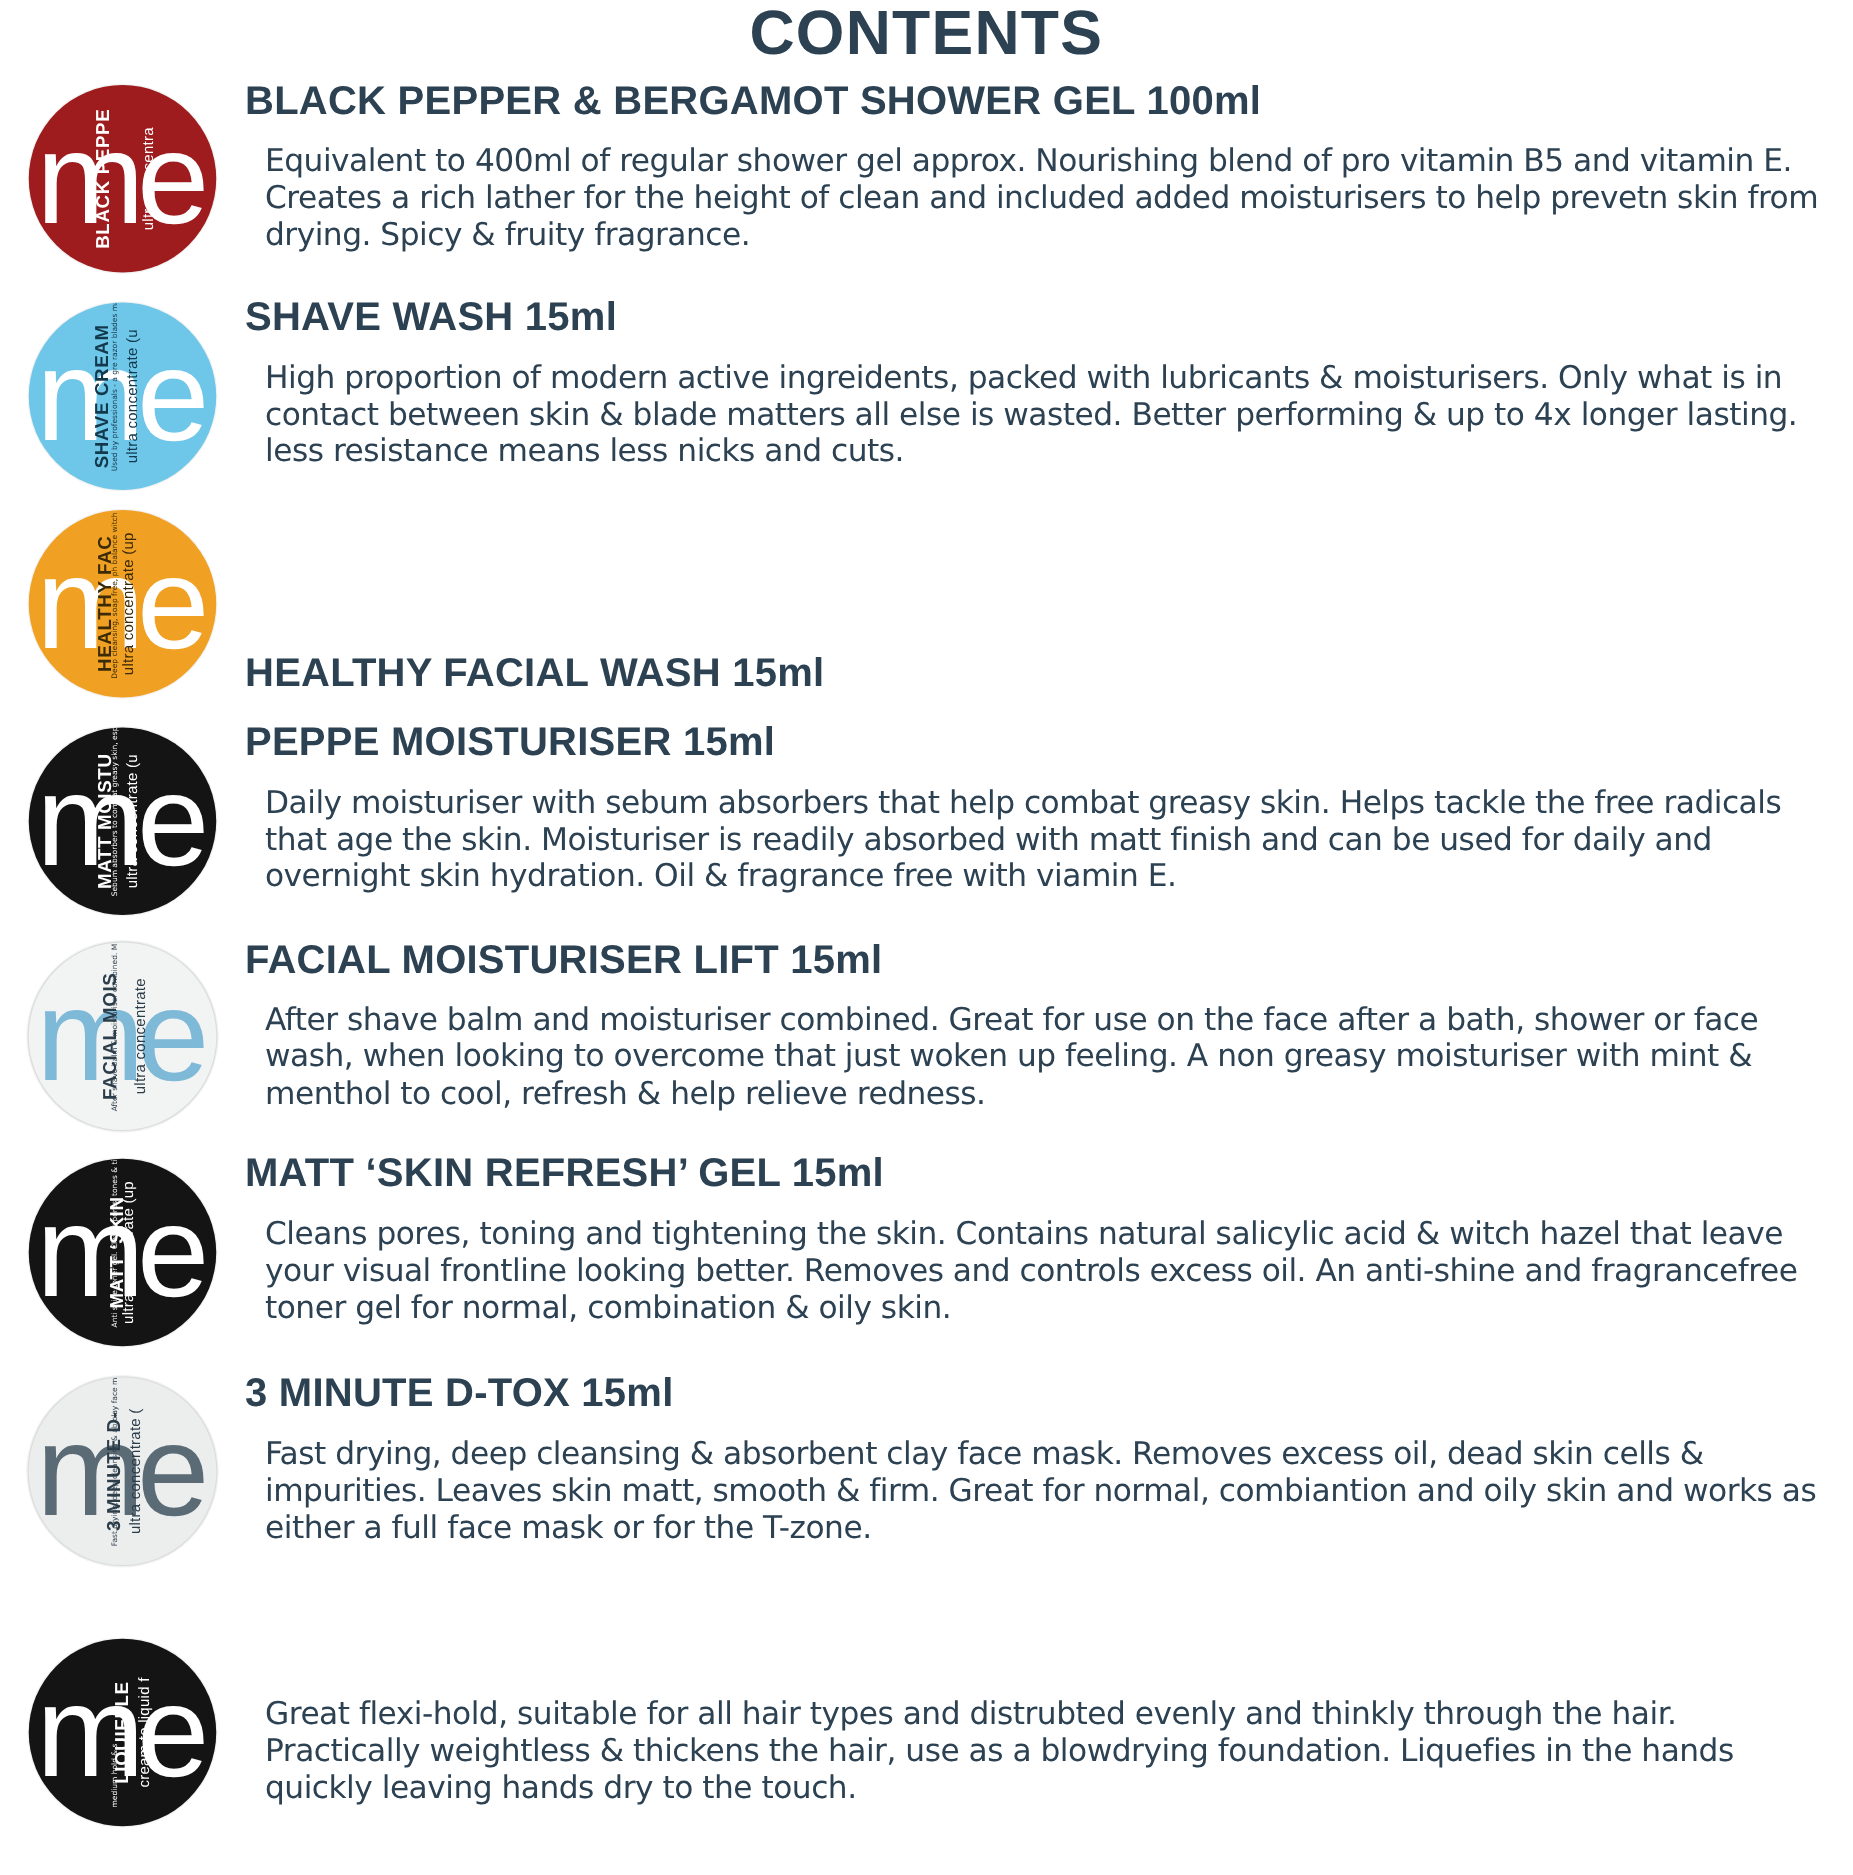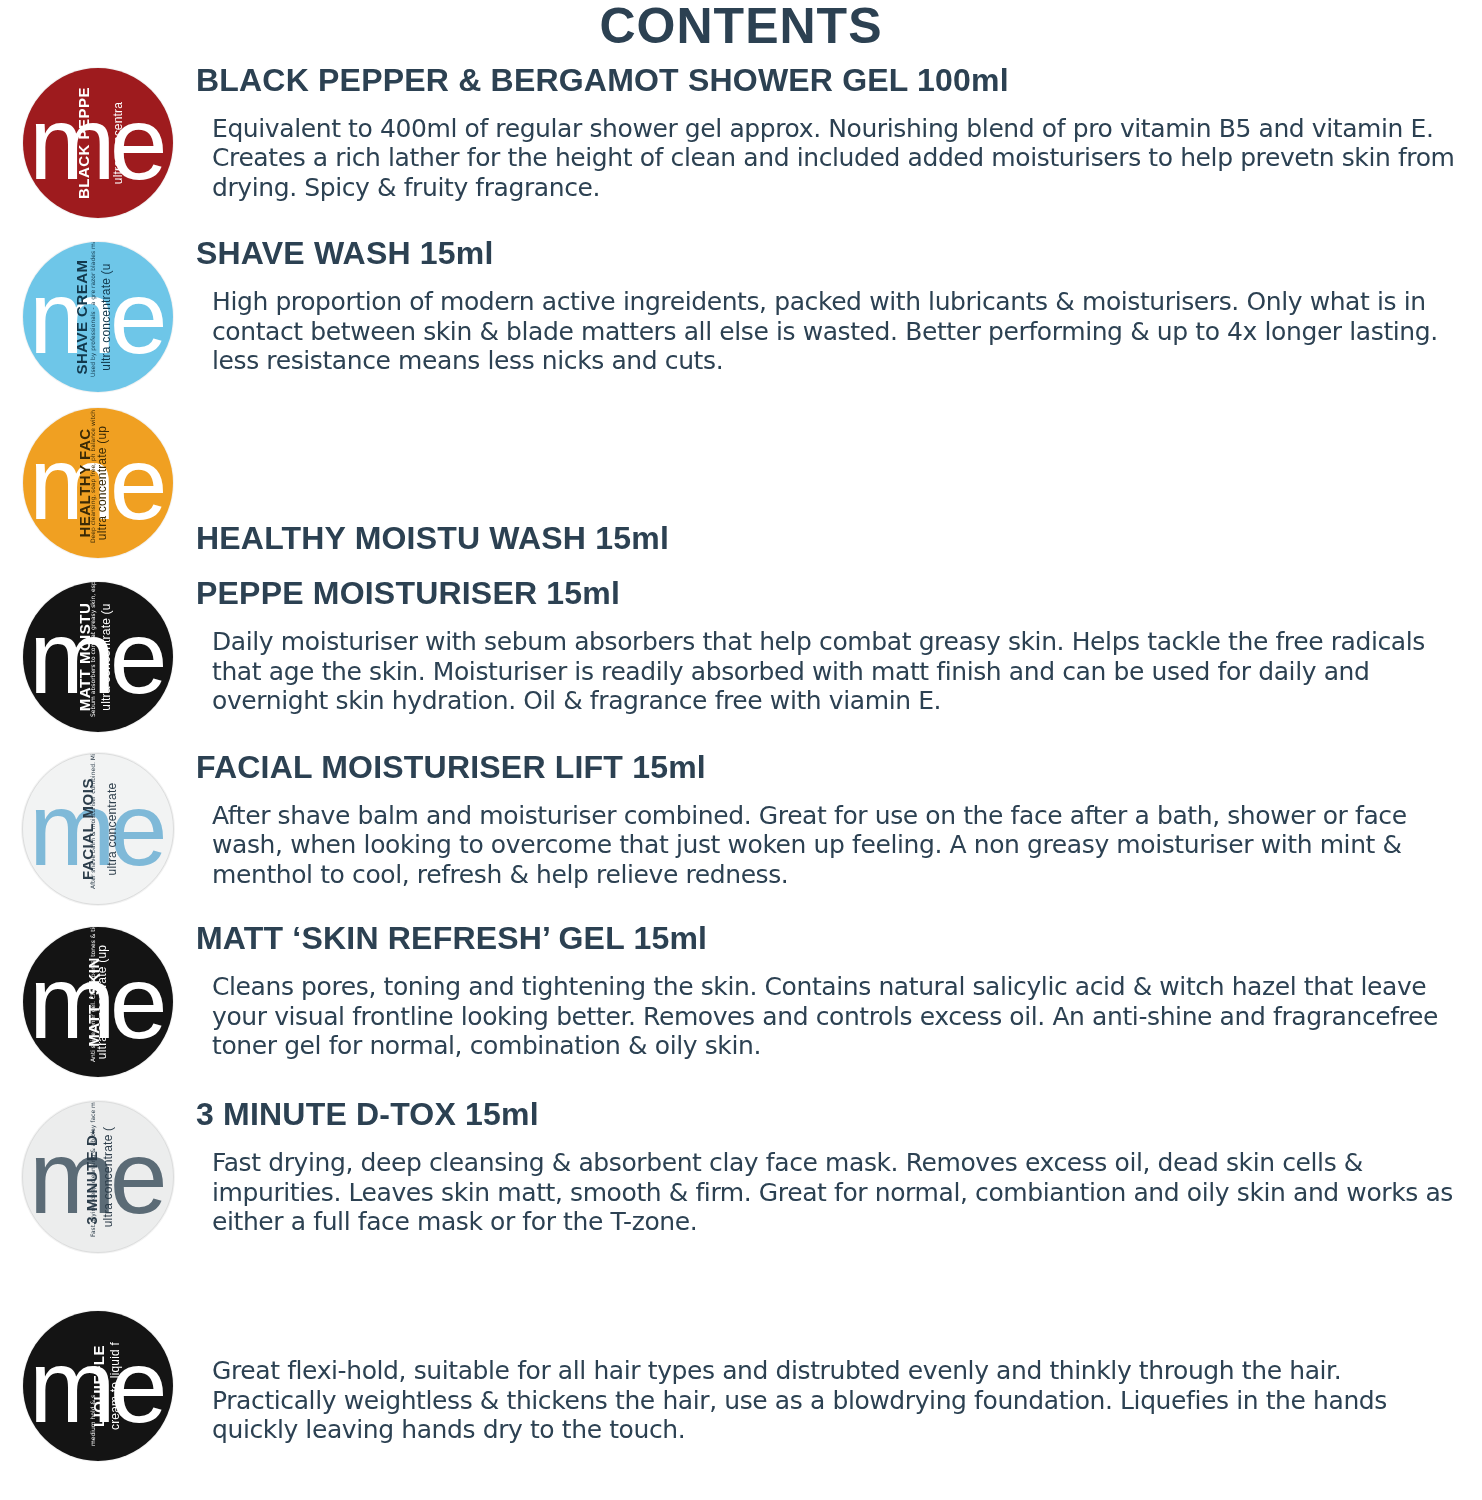--- a/index.html
+++ b/index.html
@@ -199,21 +199,21 @@
           <span class="logo">me</span>
           <span class="vert">HEALTHY FAC</span>
           <span class="vert2">ultra concentrate (up</span>
           <span class="microtext">Deep cleansing, soap free, ph balance
 witch hazel, aloe vera &amp; tea tree oil.
 for a clearer, healthier skin.
 15ml e</span>
         </div>
       </div>
       <div class="text">
-        <div class="item-title">HEALTHY MOISTU WASH 15ml</div>
+        <div class="item-title">HEALTHY FACIAL WASH 15ml</div>
       </div>
     </div>
 
     <div class="item i3">
       <div class="cap-wrap">
         <div class="cap black">
           <span class="logo">me</span>
           <span class="vert">MATT MOISTU</span>
           <span class="vert2">ultra concentrate (u</span>
           <span class="microtext">Sebum absorbers to combat

